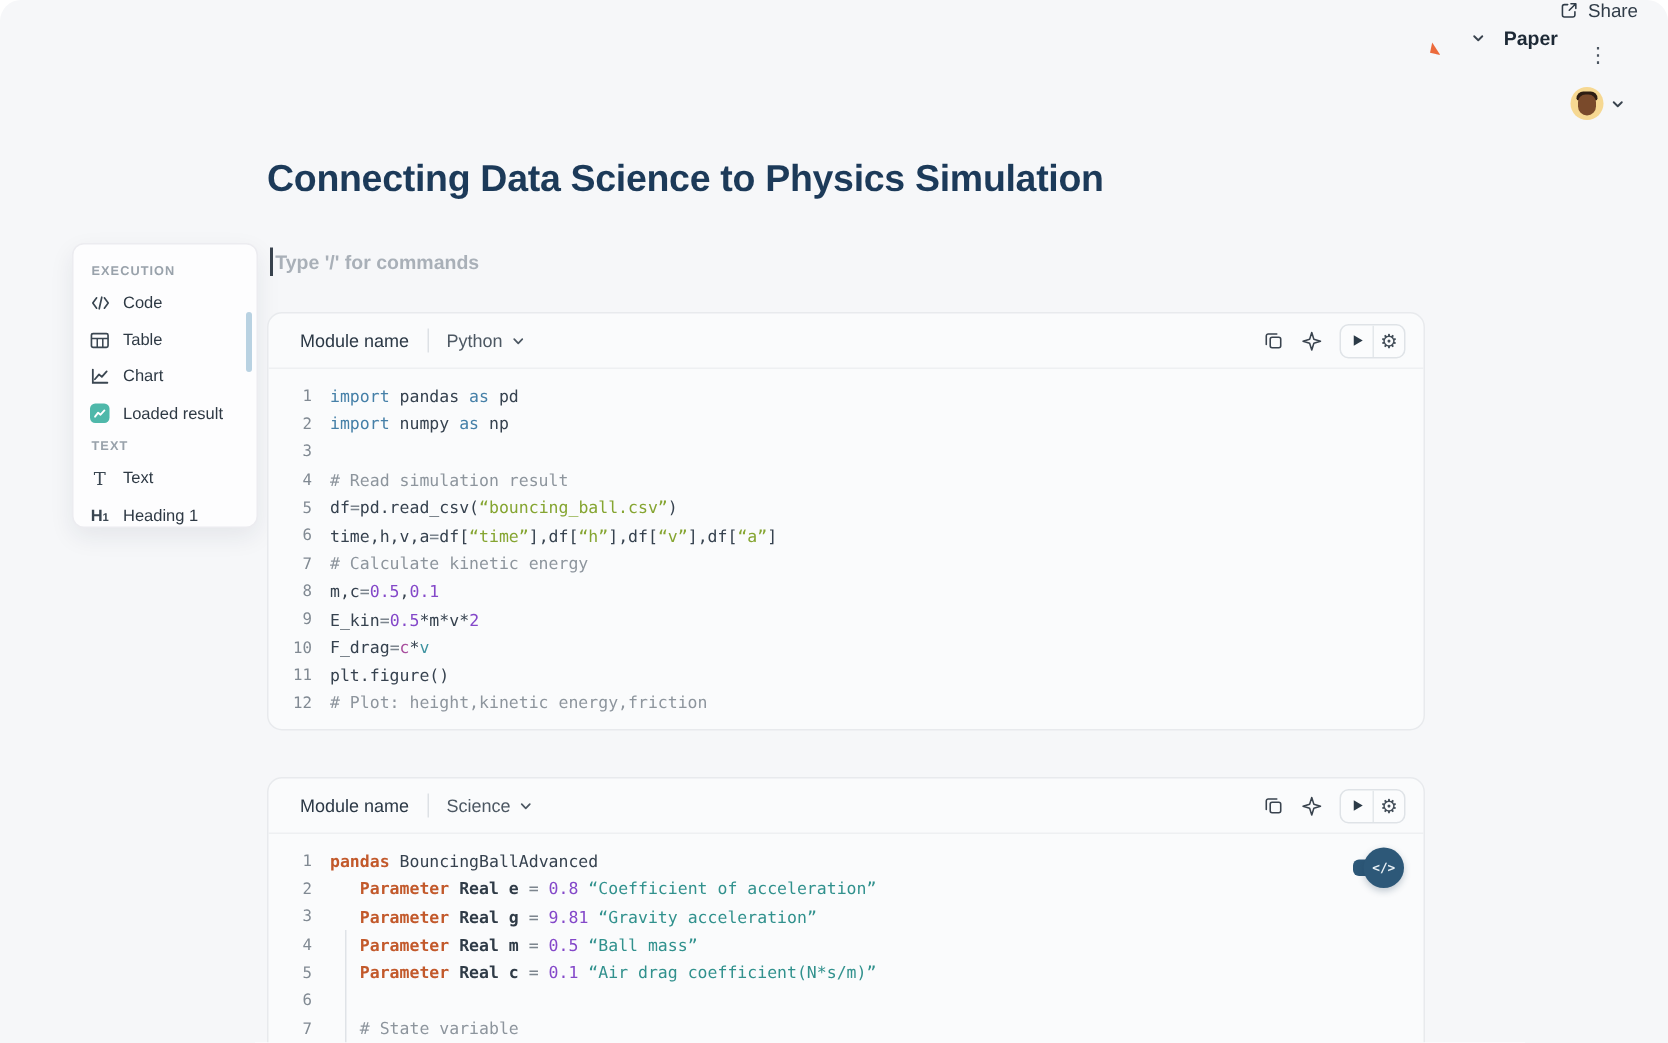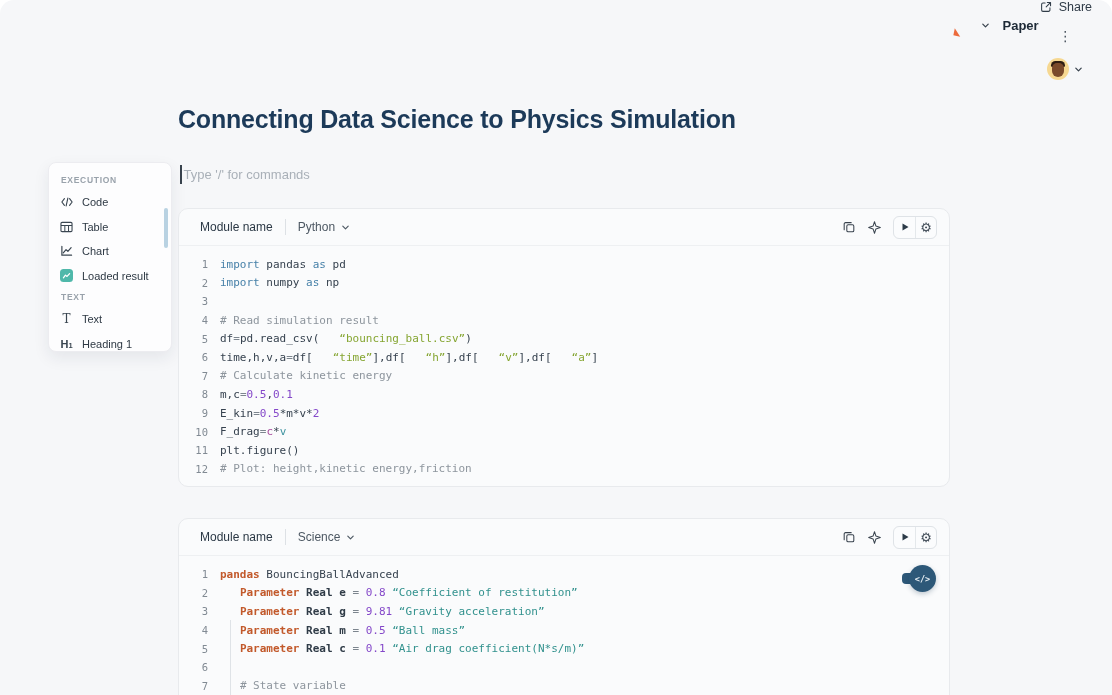--- a/index.html
+++ b/index.html
@@ -20,21 +20,21 @@
   .kebab { font-size:14px; color:#4b5560; line-height:1; padding:0 1px; }
   .avatar-wrap { display:flex; align-items:center; gap:5px; }
   .avatar { width:22px; height:22px; border-radius:50%; background:#f6d892; position:relative; overflow:hidden; }
   .avatar .head { position:absolute; left:5px; top:5px; width:12px; height:14px; background:#7a4a2b; border-radius:5px 5px 6px 6px; }
   .avatar .hair { position:absolute; left:4px; top:3px; width:14px; height:6px; background:#2e1d12; border-radius:6px 6px 2px 2px; }
 
   
   .page-title { position:absolute; left:178px; top:105px; font-size:25px; font-weight:700; color:#1c3a59; letter-spacing:-0.2px; }
   .command-row { position:absolute; left:180px; top:163px; display:flex; align-items:center; height:22px; }
   .caret { width:1.5px; height:19px; background:#39434e; margin-right:2px; }
-  .placeholder { font-size:13px; color:#a9b0b8; }
+  .placeholder { font-size:13px; color:#a9b0b8;font-weight:bold; }
 
   
   .menu { position:absolute; left:48px; top:162px; width:124px; height:190px; background:#fdfdfe; border:1px solid #ececf0; border-radius:8px; box-shadow:0 6px 16px rgba(25,40,60,.08); padding:8px 0 6px 10px; overflow:hidden; }
   .menu-scrollbar { position:absolute; right:3px; top:45px; width:4px; height:40px; background:#b9d2e2; border-radius:2px; }
   .menu-section-label { font-size:8.5px; font-weight:700; letter-spacing:.7px; color:#99a2ab; margin:4px 0 5px 2px; }
   .menu-item { display:flex; align-items:center; gap:8px; height:24.5px; cursor:default; }
   .menu-icon { width:15px; height:14px; display:flex; align-items:center; justify-content:center; color:#3a4651; flex:none; }
   .menu-icon svg { display:block; }
   .menu-label { font-size:11px; font-weight:500; color:#2e3944; white-space:nowrap; }
   .chip { width:13px; height:13px; background:#4fb8aa; border-radius:3.5px; display:flex; align-items:center; justify-content:center; }
@@ -57,21 +57,21 @@
   .btn-group .gbtn + .gbtn { border-left:1px solid #e4e8eb; }
   .gear { font-size:13px; color:#434e59; line-height:1; }
 
   .code-area { position:relative; padding:9px 0 0 0; font-family:"DejaVu Sans Mono", monospace; font-size:11px; }
   .code-line { display:flex; height:18.6px; align-items:center; }
   .ln { width:29px; text-align:right; color:#818a93; flex:none; font-size:10.5px; }
   .lc { padding-left:12px; white-space:pre; }
   .tk-k  { color:#4680a8; }
   .tk-p  { color:#36424f; }
   .tk-c  { color:#8d959d; }
-  .tk-s  { color:#85a531;margin-left:20px; }
+  .tk-s  { color:#85a531; }
   .tk-n  { color:#8448c9; }
   .tk-vp { color:#a84f9e; }
   .tk-vt { color:#3e93a0; }
   .tk-m  { color:#c2592b; font-weight:700; }
   .tk-pb { color:#2f3b47; font-weight:700; }
   .tk-st { color:#31918d; }
   .tk-o  { color:#7c858e; }
 
   .indent-guide { position:absolute; left:51px; top:64px; height:112px; border-left:1px solid #dfe3e7; }
 
@@ -311,21 +311,21 @@
     </div>
     <div class="code-area">
       <div class="indent-guide"></div>
       <div class="code-lines">
           <div class="code-line">
             <span class="ln">1</span>
             <span class="lc"><span class="tk-m">pandas</span><span class="tk-p"> BouncingBallAdvanced</span></span>
           </div>
           <div class="code-line">
             <span class="ln">2</span>
-            <span class="lc"><span class="tk-p">   </span><span class="tk-m">Parameter</span><span class="tk-pb"> Real e </span><span class="tk-o">= </span><span class="tk-n">0.8</span><span class="tk-p"> </span><span class="tk-st">“Coefficient of restitution”</span></span>
+            <span class="lc"><span class="tk-p">   </span><span class="tk-m">Parameter</span><span class="tk-pb"> Real e </span><span class="tk-o">= </span><span class="tk-n">0.8</span><span class="tk-p"> </span><span class="tk-st">“Coefficient of acceleration”</span></span>
           </div>
           <div class="code-line">
             <span class="ln">3</span>
             <span class="lc"><span class="tk-p">   </span><span class="tk-m">Parameter</span><span class="tk-pb"> Real g </span><span class="tk-o">= </span><span class="tk-n">9.81</span><span class="tk-p"> </span><span class="tk-st">“Gravity acceleration”</span></span>
           </div>
           <div class="code-line">
             <span class="ln">4</span>
             <span class="lc"><span class="tk-p">   </span><span class="tk-m">Parameter</span><span class="tk-pb"> Real m </span><span class="tk-o">= </span><span class="tk-n">0.5</span><span class="tk-p"> </span><span class="tk-st">“Ball mass”</span></span>
           </div>
           <div class="code-line">

